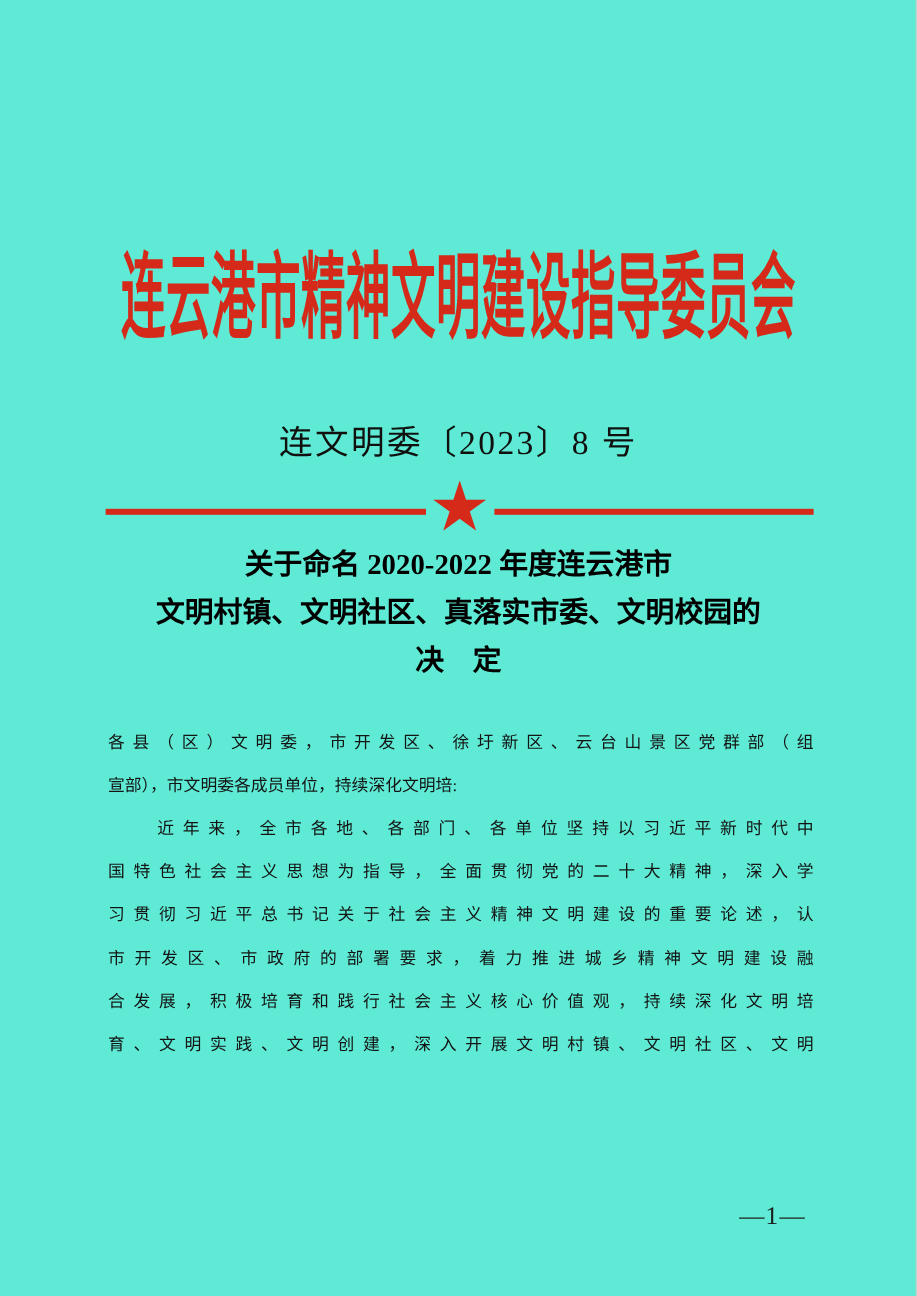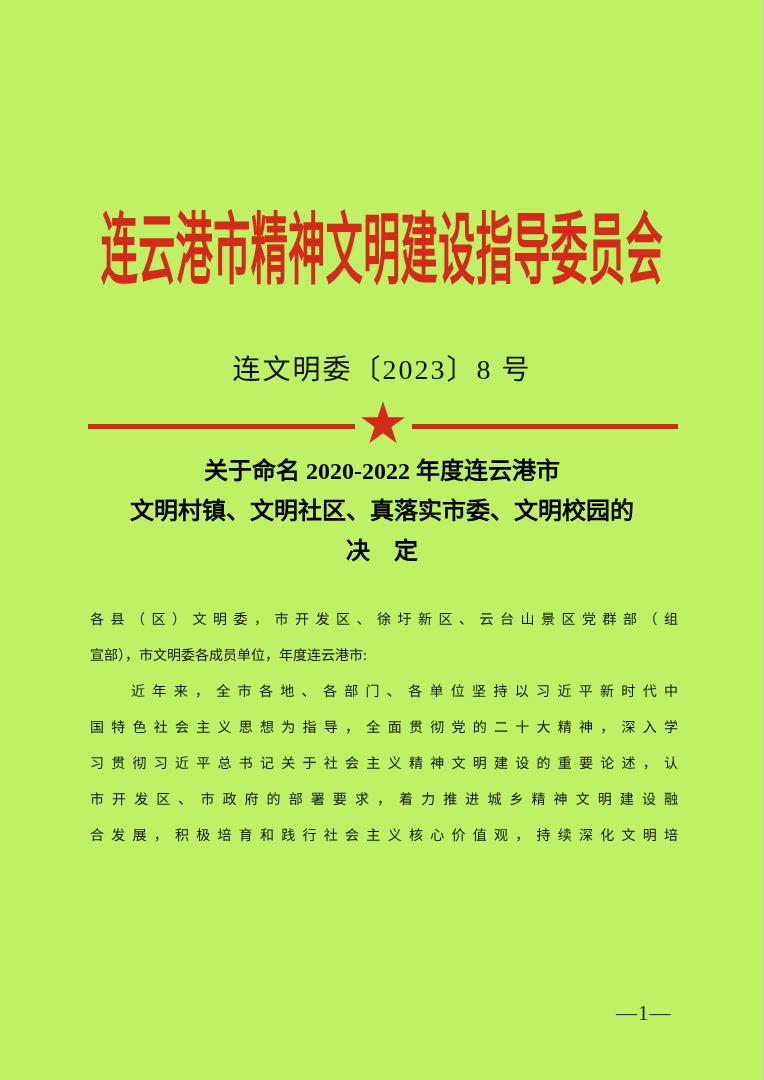--- a/index.html
+++ b/index.html
@@ -3,21 +3,21 @@
 <meta charset="utf-8">
 <style>
   :root{
     --red:#d5291a;
     --ink:#151515;
   }
   html,body{margin:0;padding:0;background:#ffffff;}
   .page{
     position:relative;
     width:764px;height:1080px;
-    background:#bef264;
+    background:#5eead4;
     overflow:hidden;
     font-family:"Liberation Serif","DejaVu Serif",serif;
     color:var(--ink);
   }
   .page-edge{
     position:absolute;top:0;right:0;width:1px;height:1080px;
     background:#c9c9c9;
   }
   
   .issuer-wrap{
@@ -104,24 +104,25 @@
   </div>
 
   <div class="doc-title">
     <div>关于命名 2020-2022 年度连云港市</div>
     <div>文明村镇、文明社区、真落实市委、文明校园的</div>
     <div>决　定</div>
   </div>
 
   <div class="body-text">
     <div class="line">各县（区）文明委，市开发区、徐圩新区、云台山景区党群部（组</div>
-    <div class="line para-end">宣部），市文明委各成员单位，年度连云港市:</div>
+    <div class="line para-end">宣部），市文明委各成员单位，持续深化文明培:</div>
     <div class="line indent">近年来，全市各地、各部门、各单位坚持以习近平新时代中</div>
     <div class="line">国特色社会主义思想为指导，全面贯彻党的二十大精神，深入学</div>
     <div class="line">习贯彻习近平总书记关于社会主义精神文明建设的重要论述，认</div>
     <div class="line">市开发区、市政府的部署要求，着力推进城乡精神文明建设融</div>
     <div class="line">合发展，积极培育和践行社会主义核心价值观，持续深化文明培</div>
+    <div class="line">育、文明实践、文明创建，深入开展文明村镇、文明社区、文明</div>
   </div>
 
   <div class="pagenum">—1—</div>
 
   <div class="page-edge"></div>
 </div>
 
 </body></html>

